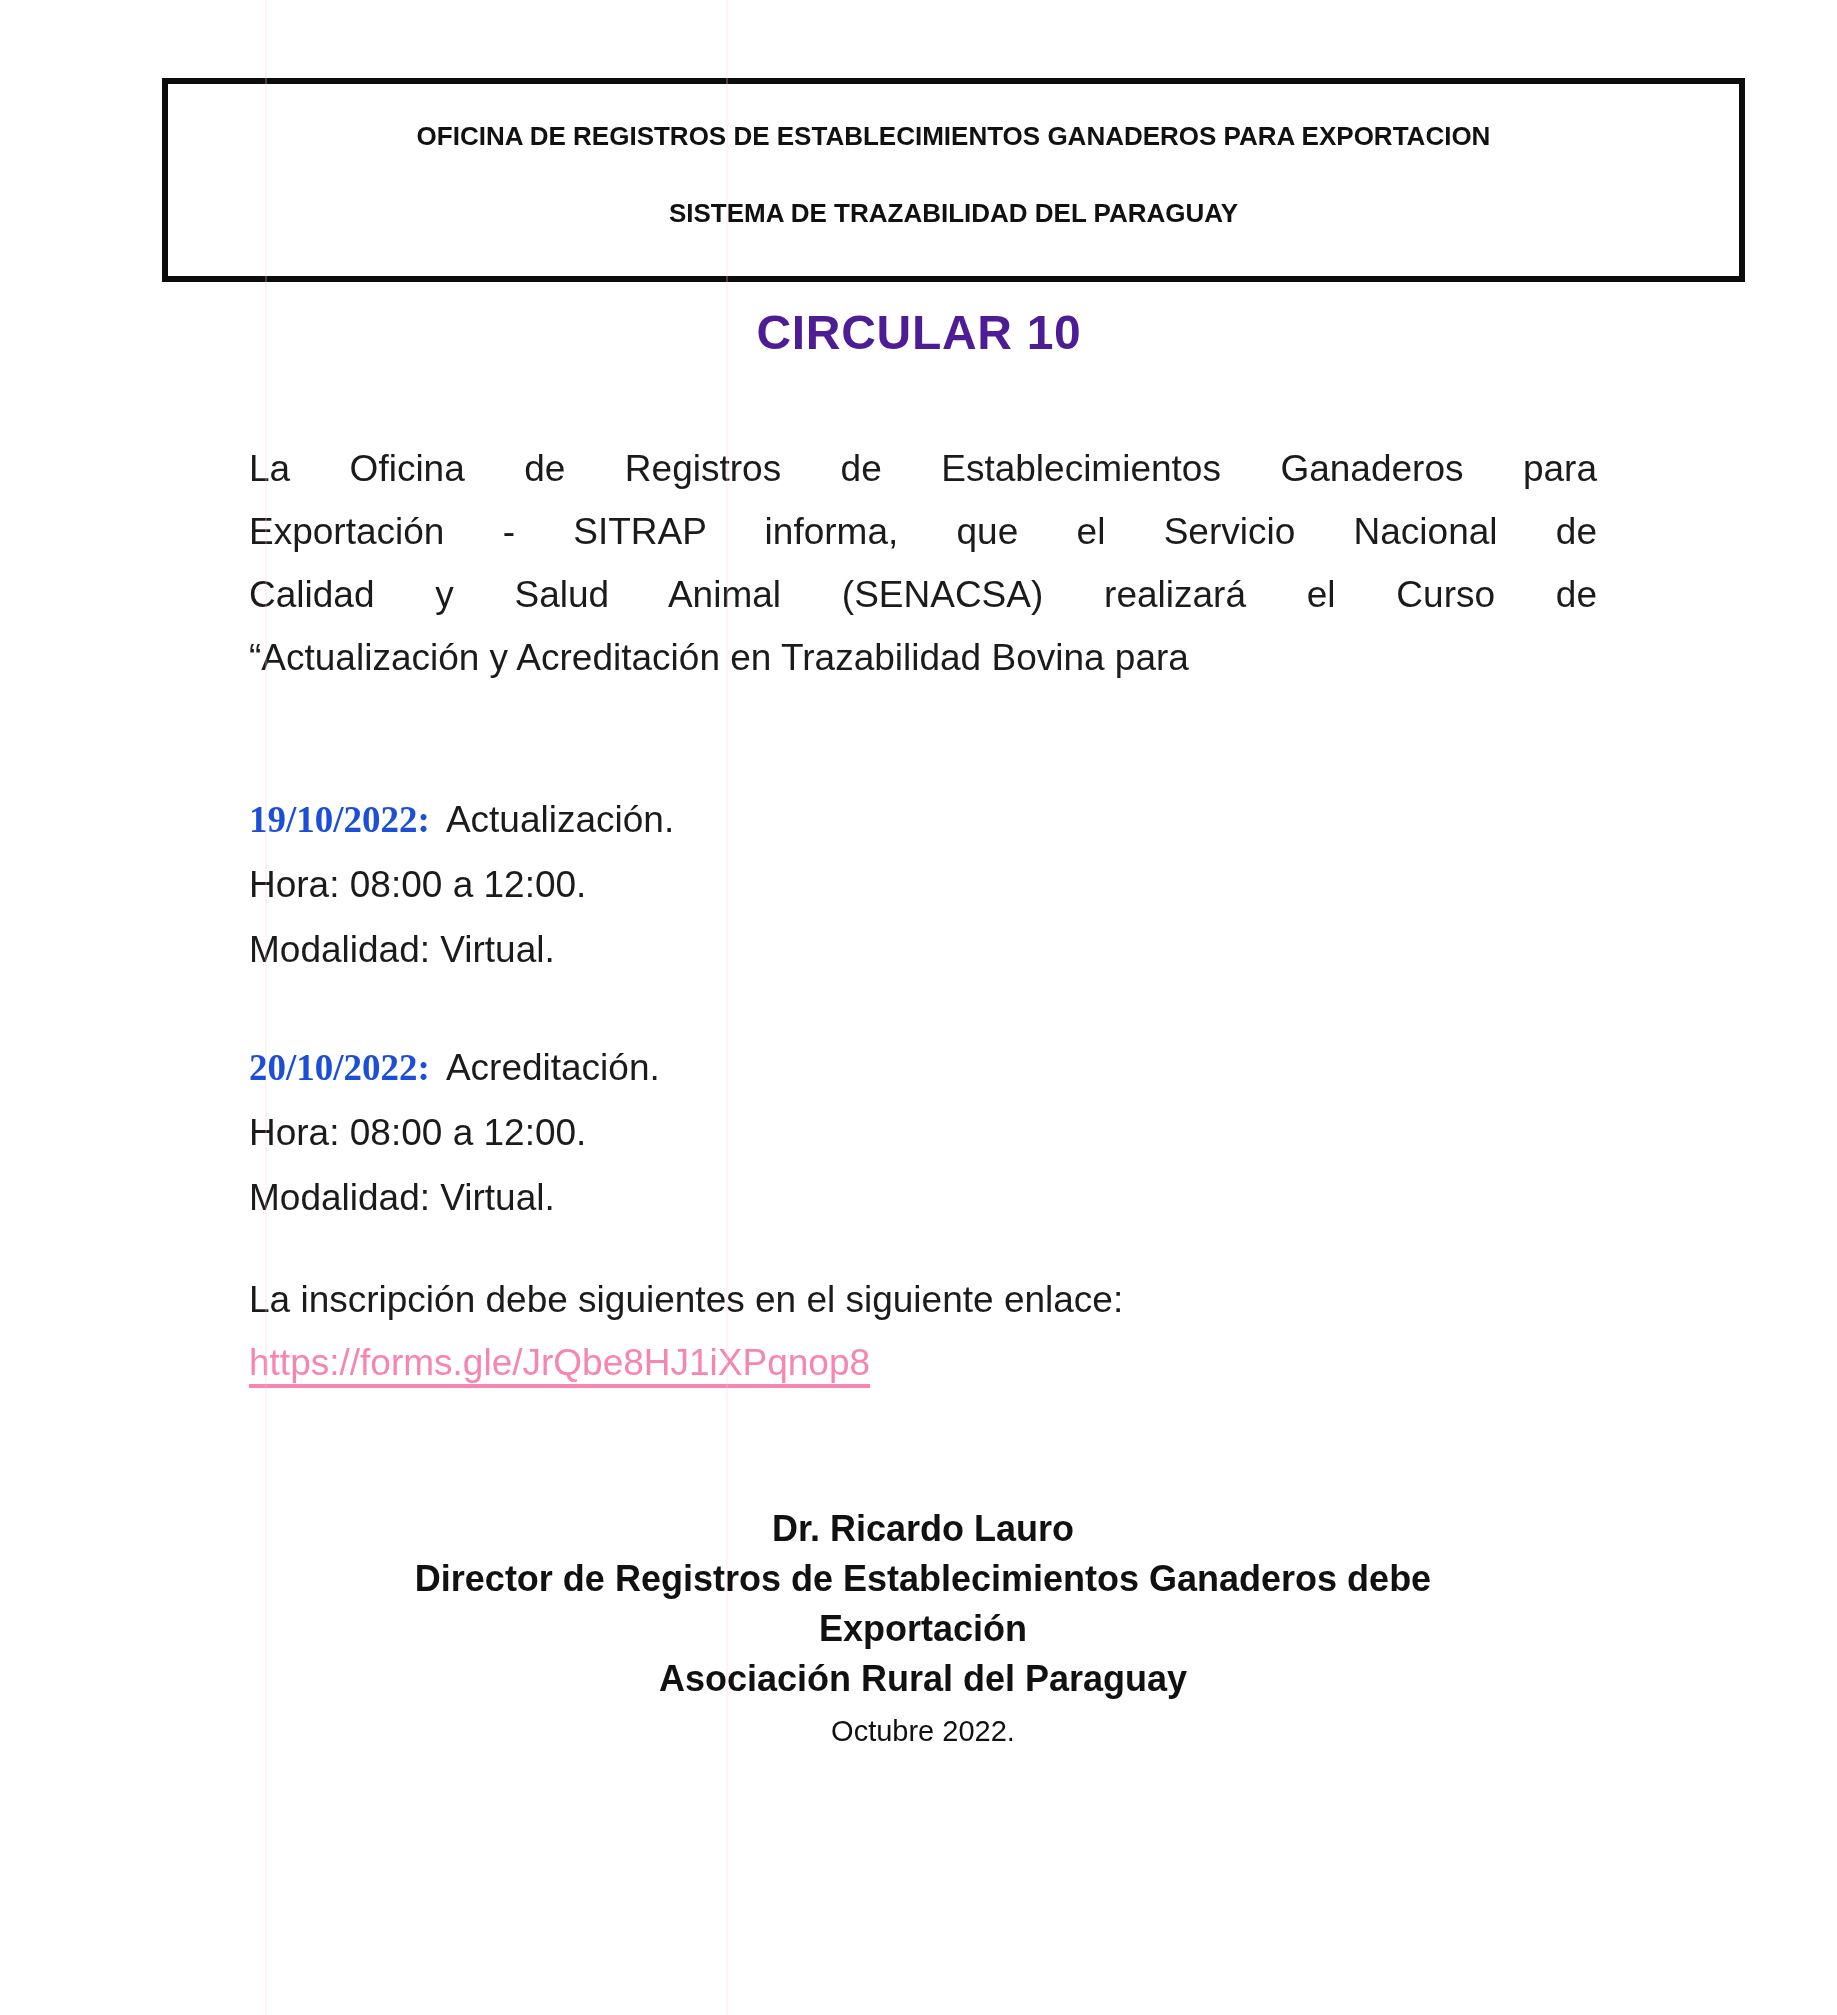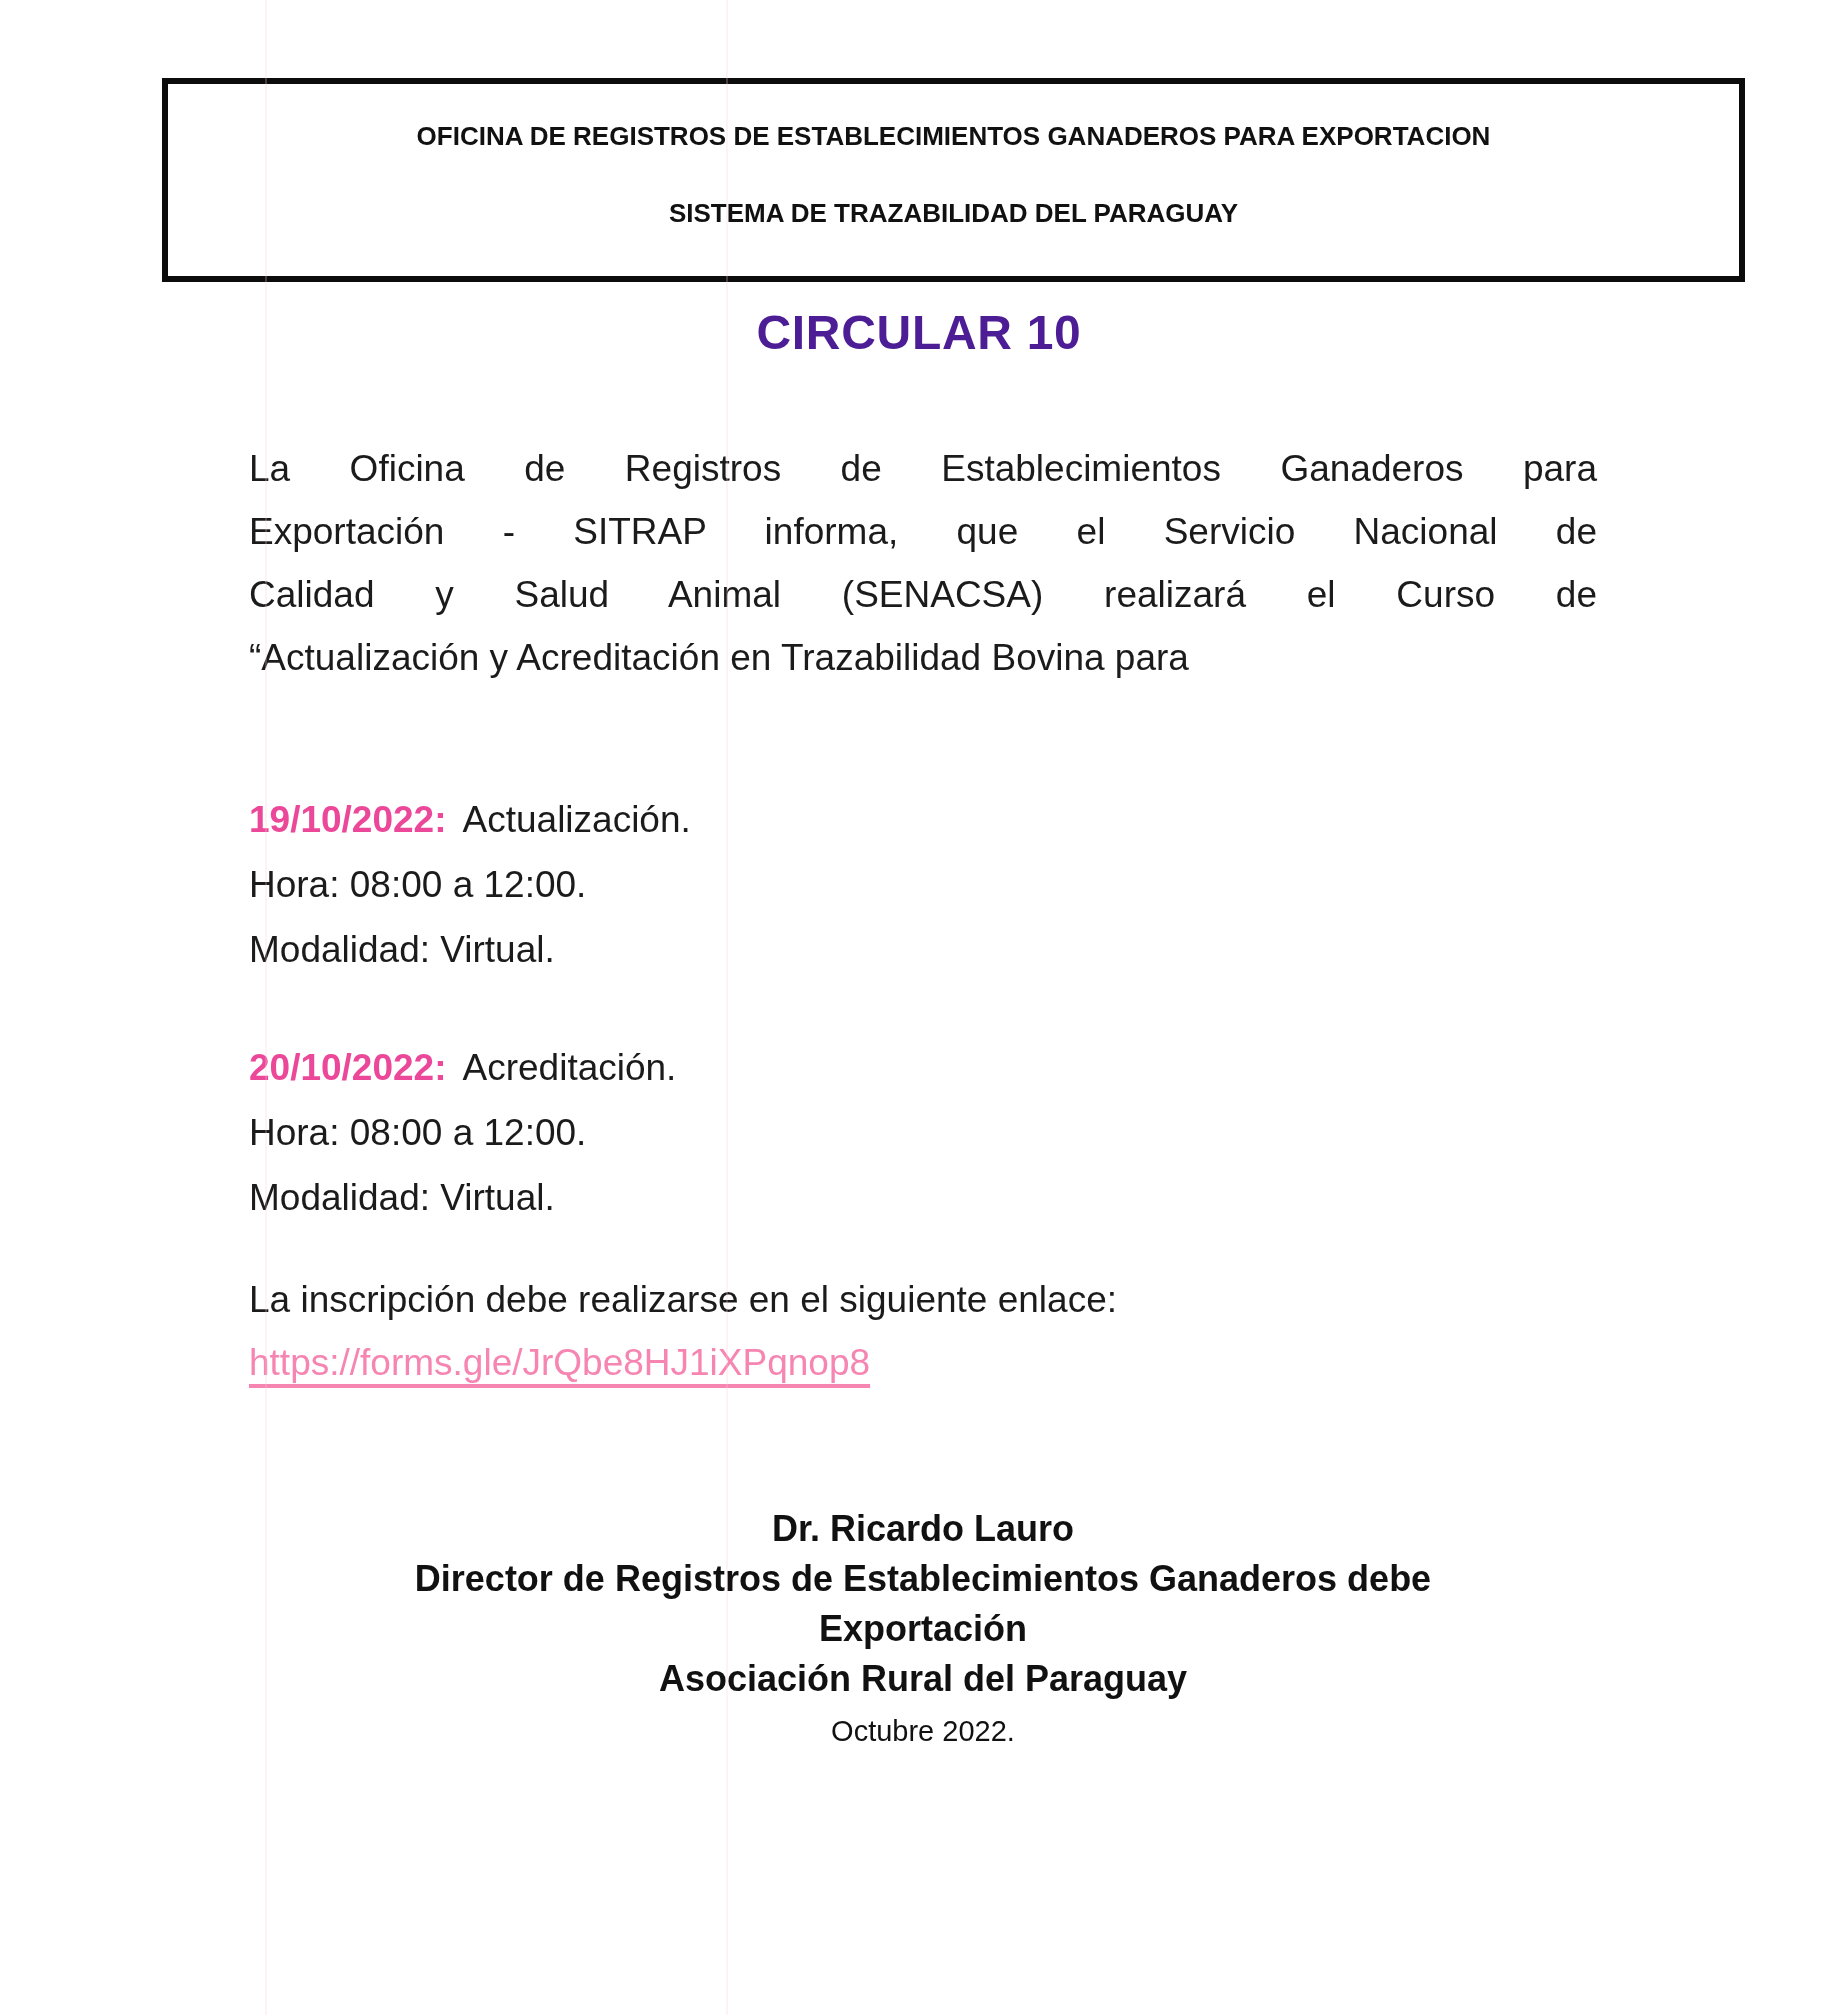--- a/index.html
+++ b/index.html
@@ -64,21 +64,21 @@
     white-space: nowrap;
   }
   .intro-line:last-child {
     text-align-last: left;
     white-space: normal;
   }
 
   .session { line-height: 65px; }
   .session-1 { margin-top: 98px; }
   .session-2 { margin-top: 53px; }
-  .session-date { font-weight: bold; color: #ec4899; }
+  .session-date { font-weight: bold; color: #1d4ed8; font-family: Liberation Serif, serif; }
   .session-name { margin-left: 16px; }
 
   .enrollment { margin-top: 38px; line-height: 63px; }
   .enrollment-link {
     text-decoration: underline;
     text-decoration-thickness: 3.6px;
     text-underline-offset: 8.6px;
     cursor: pointer;
     margin-top: 32px;
   }
@@ -133,21 +133,21 @@
 
   <div class="session session-2">
     <div>
       <span class="session-date">20/10/2022:</span><span class="session-name">Acreditación.</span>
     </div>
     <div>Hora: 08:00 a 12:00.</div>
     <div>Modalidad: Virtual.</div>
   </div>
 
   <div class="enrollment">
-    <div>La inscripción debe realizarse en el siguiente enlace:</div>
+    <div>La inscripción debe siguientes en el siguiente enlace:</div>
     <div>
       <a class="enrollment-link" style="color: rgb(246, 133, 178);">https://forms.gle/JrQbe8HJ1iXPqnop8</a>
     </div>
   </div>
 
   <div class="signature">
     <div>Dr. Ricardo Lauro</div>
     <div>Director de Registros de Establecimientos Ganaderos debe</div>
     <div>Exportación</div>
     <div>Asociación Rural del Paraguay</div>

